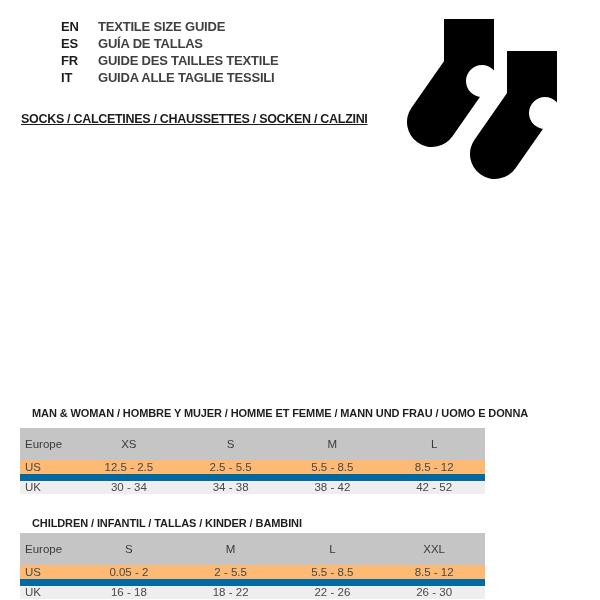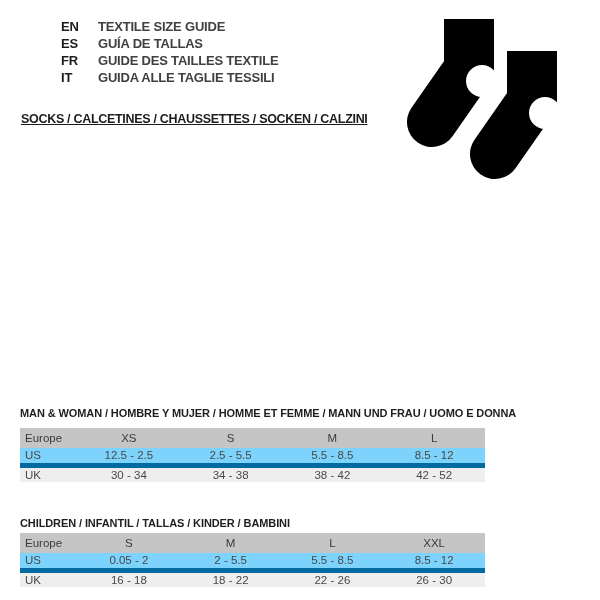--- a/index.html
+++ b/index.html
@@ -16,37 +16,37 @@
   .lang-code{width:37px;font-weight:bold;font-size:13px;letter-spacing:-0.2px;color:#1c1c1c;}
   .lang-label{font-weight:bold;font-size:13px;letter-spacing:-0.2px;color:#404040;white-space:nowrap;}
 
   
   .category{left:21px;top:112px;font-weight:bold;font-size:12.5px;letter-spacing:-0.3px;color:#1c1c1c;white-space:nowrap;text-decoration:underline;}
 
   
   .socks-svg{left:400px;top:10px;}
 
   
-  .tbl-title{left:20px;font-weight:bold;font-size:11px;letter-spacing:-0.1px;color:#1e1e1e;white-space:nowrap;text-align:center;}
+  .tbl-title{left:32px;font-weight:bold;font-size:11px;letter-spacing:-0.1px;color:#1e1e1e;white-space:nowrap;text-align:center;}
   .tbl-title.t1{top:407px;}
   .tbl-title.t2{top:517px;}
   table.size{border-collapse:collapse;table-layout:fixed;width:465px;left:20px;}
   table.size.t1{top:428px;}
   table.size.t2{top:533px;}
   table.size col.c-region{width:58px;}
   table.size th,table.size td{
     font-weight:normal;font-size:11.5px;padding:0;text-align:center;
     white-space:nowrap;overflow:hidden;
   }
-  table.size thead tr{height:20px;background:#c5c5c5;}
+  table.size thead tr{height:32px;background:#c5c5c5;}
   table.size thead th{color:#3a3a3a;}
   table.size tbody tr{height:17px;}
   table.size tbody td{color:#484848;}
   table.size .cell-left{text-align:left;padding-left:5px;}
-  table.size tr.row-us td{border-bottom:5px solid #0369a1;background:#7dd3fc;}
+  table.size tr.row-us td{border-bottom:7px solid #0369a1;background:#fdba74;}
   table.size tr.row-uk td{background:#eeeeee;}
 </style>
 </head>
 <body>
 
 <div class="abs lang-block">
   <div class="lang-row">
     <span class="lang-code">EN</span>
     <span class="lang-label">TEXTILE SIZE GUIDE</span>
   </div>

